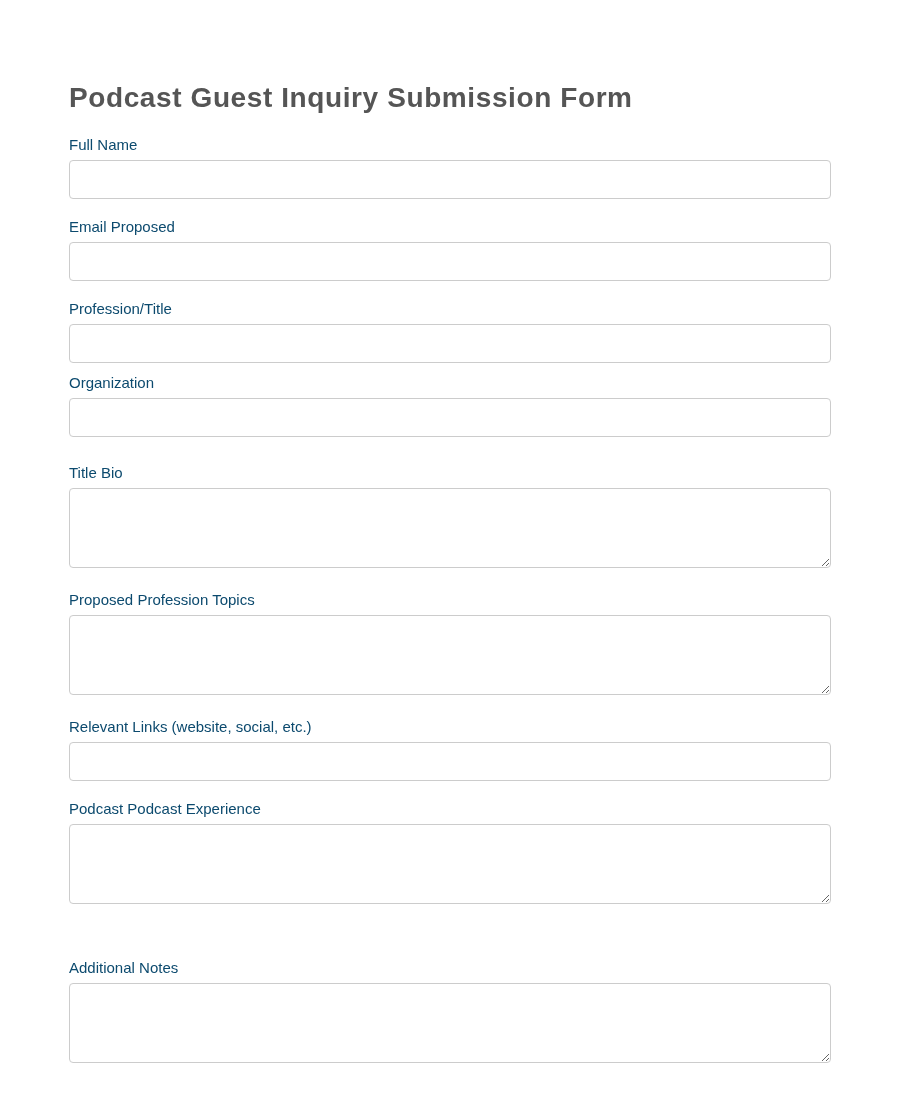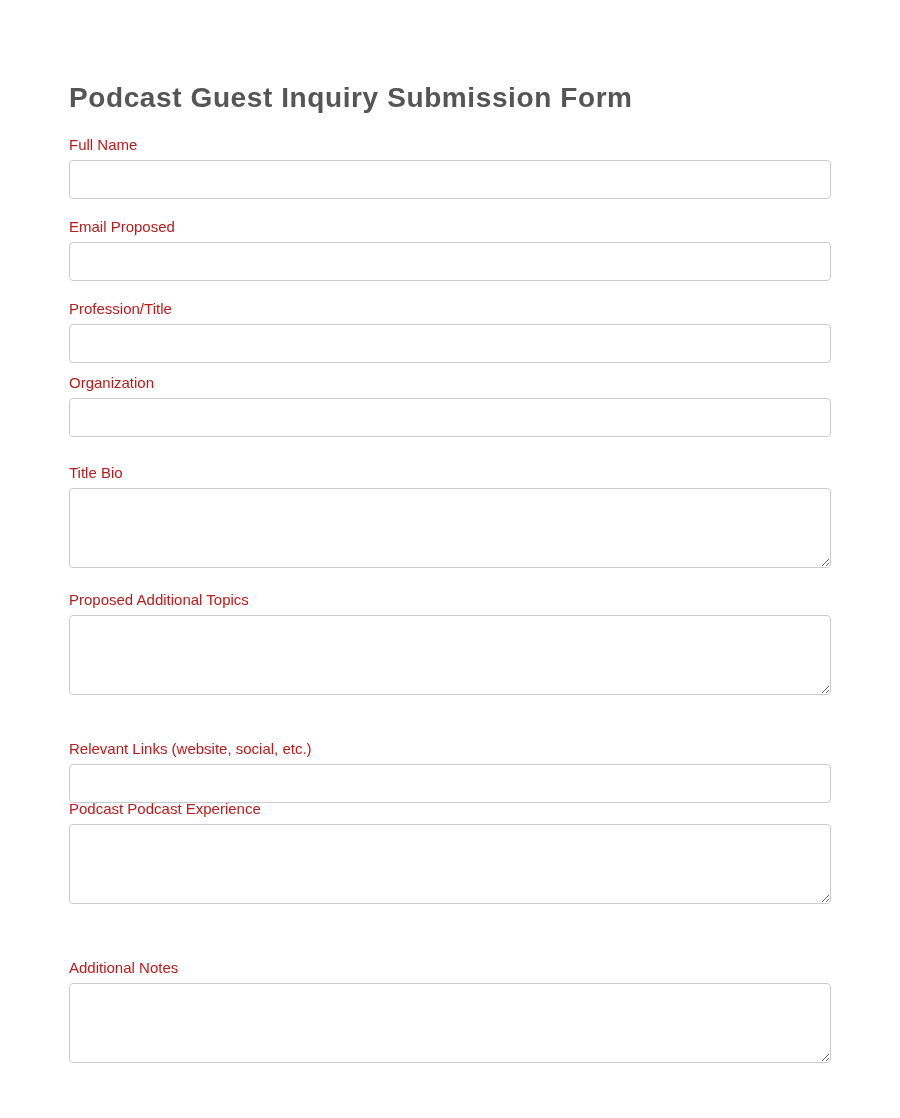--- a/index.html
+++ b/index.html
@@ -11,21 +11,21 @@
     .form-wrap {
       position: absolute; left: 69px; top: 0; width: 762px;
     }
     h1 {
       position: absolute; top: 83px; left: 0; margin: 0;
       font-size: 28px; font-weight: bold; color: #555555;
       letter-spacing: 0.6px; line-height: 30px; white-space: nowrap;
     }
     .field { position: absolute; left: 0; width: 762px; }
     .field label {
-      display: block; font-size: 15px; line-height: 18px; color: #b91c1c;
+      display: block; font-size: 15px; line-height: 18px; color: #0c4a6e;
       height: 18px; margin: 0;
     }
     .field .control {
       position: absolute; left: 0; top: 24px;
       width: 762px; box-sizing: border-box;
       border: 1px solid #cccccc; border-radius: 4px; background: #ffffff;
       font-family: "Liberation Sans", sans-serif; font-size: 14px; color: #555555;
       padding: 6px 10px; margin: 0; outline: none;
     }
     .field input.control { height: 39px; }
@@ -56,25 +56,25 @@
     <label>Organization</label>
     <input class="control" type="text" placeholder="" style="">
   </div>
 
   <div class="field" style="top:464px;">
     <label>Title Bio</label>
     <textarea class="control" placeholder="" style=""></textarea>
   </div>
 
   <div class="field" style="top:591px;">
-    <label>Proposed Additional Topics</label>
+    <label>Proposed Profession Topics</label>
     <textarea class="control" placeholder="" style=""></textarea>
   </div>
 
-  <div class="field" style="top:718px;margin-top:22px;">
+  <div class="field" style="top:718px;">
     <label>Relevant Links (website, social, etc.)</label>
     <input class="control" type="text" placeholder="" style="">
   </div>
 
   <div class="field" style="top:800px;">
     <label>Podcast Podcast Experience</label>
     <textarea class="control" placeholder="" style=""></textarea>
   </div>
 
   <div class="field" style="top:959px;">

